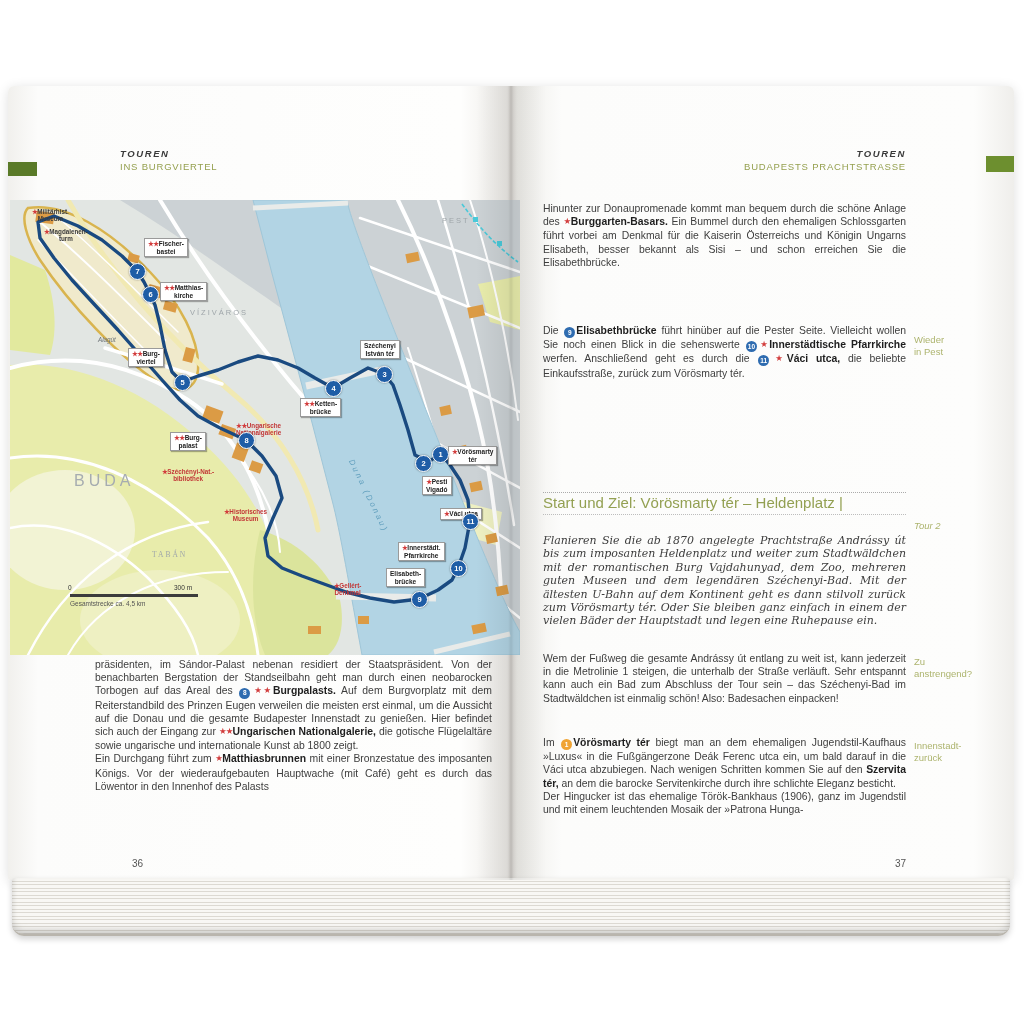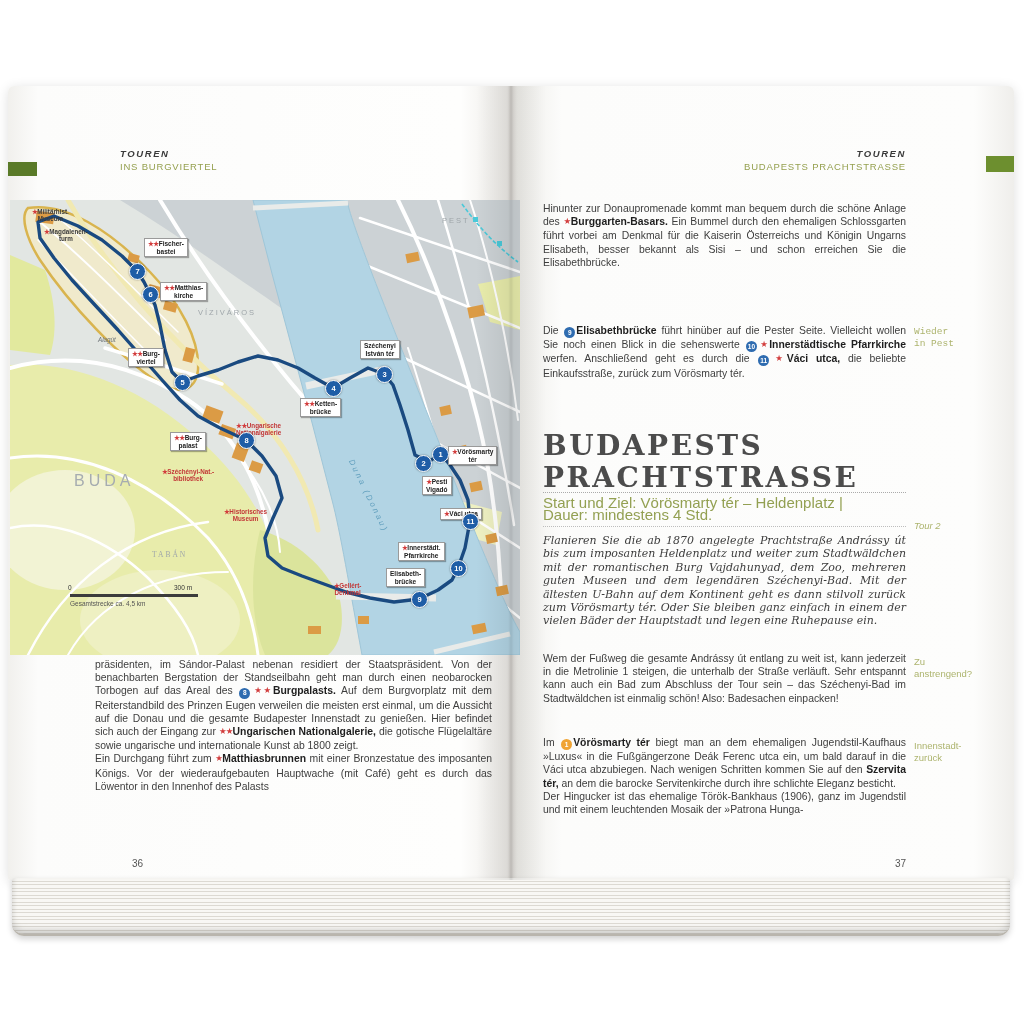--- a/index.html
+++ b/index.html
@@ -232,21 +232,21 @@
         <div class="mtext red" style="left:214px;top:308px;">
           <span><span class="st">★</span><span>Historisches</span></span><br>
           <span>Museum</span></div>
         <div class="mtext plain" style="left:88px;top:136px;">
           <span>Alagút</span></div>
         <div class="mtext red" style="left:324px;top:382px;">
           <span><span class="st">★</span><span>Gellért-</span></span><br>
           <span>Denkmal</span></div>
 
         <div class="mdistrict big" style="left:64px;top:272px;">BUDA</div>
-        <div class="mdistrict" style="left:180px;top:108px;margin-left:8px;">VÍZIVÁROS</div>
+        <div class="mdistrict" style="left:180px;top:108px;">VÍZIVÁROS</div>
         <div class="mdistrict" style="left:142px;top:350px;font-family:Liberation Serif, serif;">TABÁN</div>
         <div class="mdistrict" style="left:432px;top:16px;text-align:center;">PEST</div>
         <div class="mriver" style="left:345px;top:258px;">Duna (Donau)</div>
         <div class="mscale-zero">0</div>
         <div class="mscale-end">300 m</div>
         <div class="mscale-bar"></div>
         <div class="mscale-note">Gesamtstrecke ca. 4,5 km</div>
       </div>
 
       <div class="lbody btxt">
@@ -264,42 +264,37 @@
       </div>
 
       <div class="rb1 btxt">
         <p><span>Hinunter zur Donaupromenade kommt man bequem durch die schöne Anlage des </span><span class="st">★</span><span class="bd">Burggarten-Basars.</span><span> Ein Bummel durch den ehemaligen Schlossgarten führt vorbei am Denkmal für die Kaiserin Österreichs und Königin Ungarns Elisabeth, besser bekannt als Sisi – und schon erreichen Sie die Elisabethbrücke.</span></p>
       </div>
 
       <div class="rb2 btxt">
         <p><span>Die </span><span class="bdg">9</span><span class="bd">Elisabethbrücke</span><span> führt hinüber auf die Pester Seite. Vielleicht wollen Sie noch einen Blick in die sehenswerte </span><span class="bdg">10</span><span class="st">★</span><span class="bd">Innerstädtische Pfarrkirche</span><span> werfen. Anschließend geht es durch die </span><span class="bdg">11</span><span class="st">★</span><span class="bd">Váci utca,</span><span> die beliebte Einkaufsstraße, zurück zum Vörösmarty tér.</span></p>
       </div>
 
-      <div class="rhead">
-        <div>BUDAPESTS</div>
-        <div>PRACHTSTRASSE</div>
-      </div>
 
       <div class="rinfo">
         <div>Start und Ziel: Vörösmarty tér – Heldenplatz |</div>
-        <div>Dauer: mindestens 4 Std.</div>
       </div>
 
       <div class="rp4">Flanieren Sie die ab 1870 angelegte Prachtstraße Andrássy út bis zum imposanten Heldenplatz und weiter zum Stadtwäldchen mit der romantischen Burg Vajdahunyad, dem Zoo, mehreren guten Museen und dem legendären Széchenyi-Bad. Mit der ältesten U-Bahn auf dem Kontinent geht es dann stilvoll zurück zum Vörösmarty tér. Oder Sie bleiben ganz einfach in einem der vielen Bäder der Hauptstadt und legen eine Ruhepause ein.</div>
 
       <div class="rp5 btxt">
         <p>Wem der Fußweg die gesamte Andrássy út entlang zu weit ist, kann jederzeit in die Metrolinie 1 steigen, die unterhalb der Straße verläuft. Sehr entspannt kann auch ein Bad zum Abschluss der Tour sein – das Széchenyi-Bad im Stadtwäldchen ist einmalig schön! Also: Badesachen einpacken!</p>
       </div>
 
       <div class="rp67 btxt">
         <p><span>Im </span><span class="bdg org">1</span><span class="bd">Vörösmarty tér</span><span> biegt man an dem ehemaligen Jugendstil-Kaufhaus »Luxus« in die Fußgängerzone Deák Ferenc utca ein, um bald darauf in die Váci utca abzubiegen. Nach wenigen Schritten kommen Sie auf den </span><span class="bd">Szervita tér,</span><span> an dem die barocke Servitenkirche durch ihre schlichte Eleganz besticht.</span></p>
         <p>Der Hingucker ist das ehemalige Török-Bankhaus (1906), ganz im Jugendstil und mit einem leuchtenden Mosaik der »Patrona Hunga-</p>
       </div>
 
-      <div class="mnote" style="top:240px;font-family:Liberation Mono, monospace;">
+      <div class="mnote" style="top:248px;">
         <div>Wieder</div>
         <div>in Pest</div>
       </div>
       <div class="mnote" style="top:434px;font-style:italic;">
         <div>Tour 2</div>
       </div>
       <div class="mnote" style="top:570px;">
         <div>Zu</div>
         <div>anstrengend?</div>
       </div>

